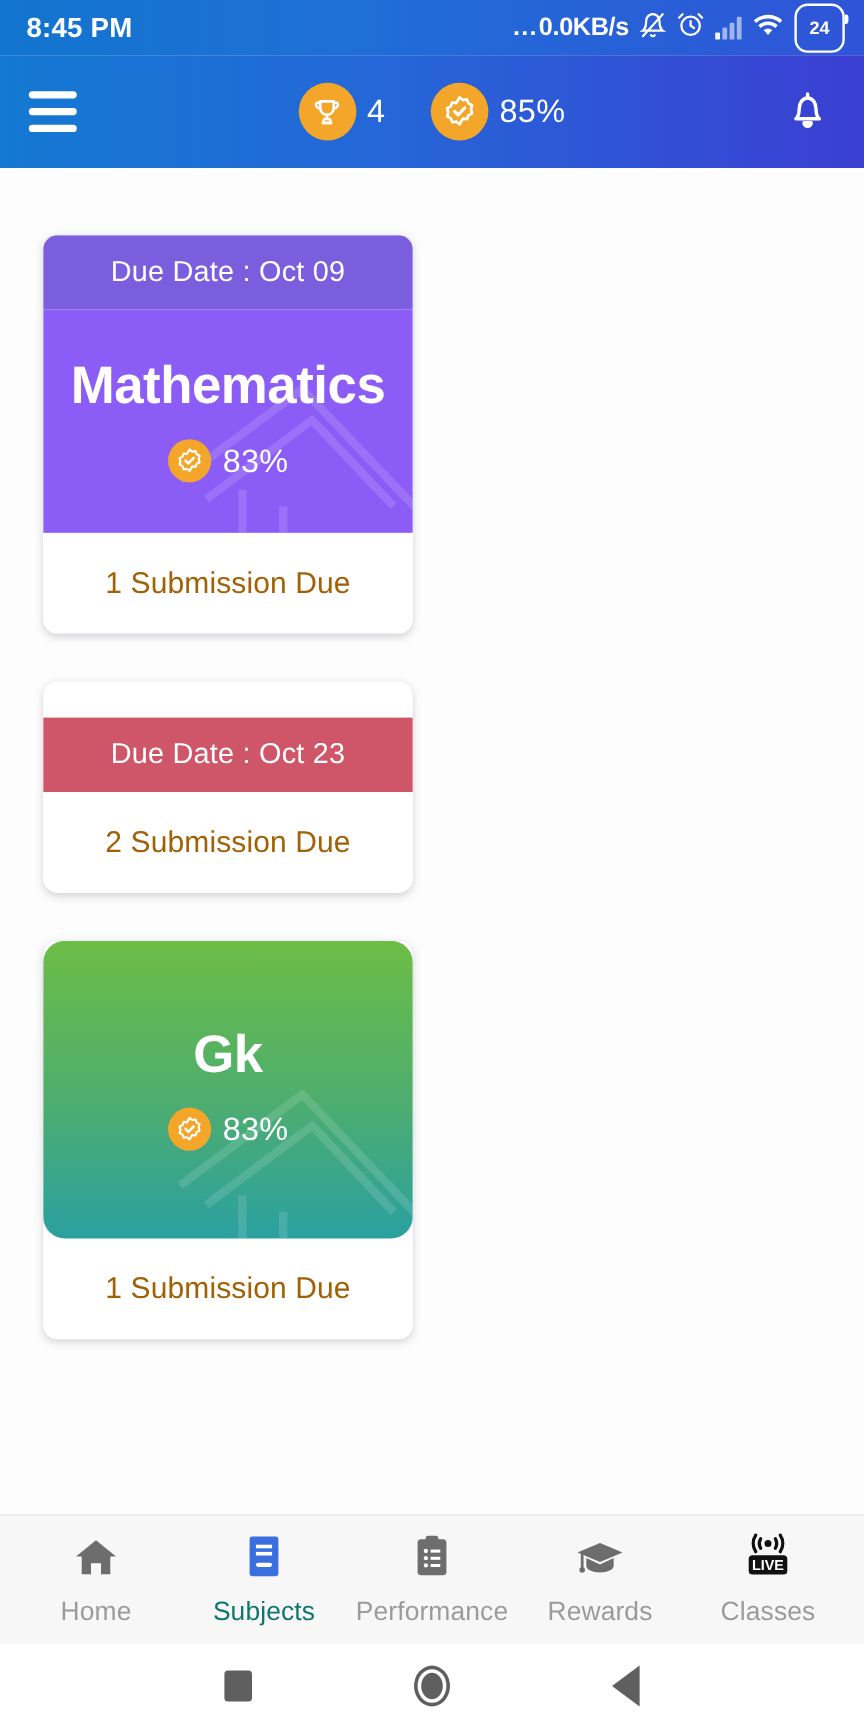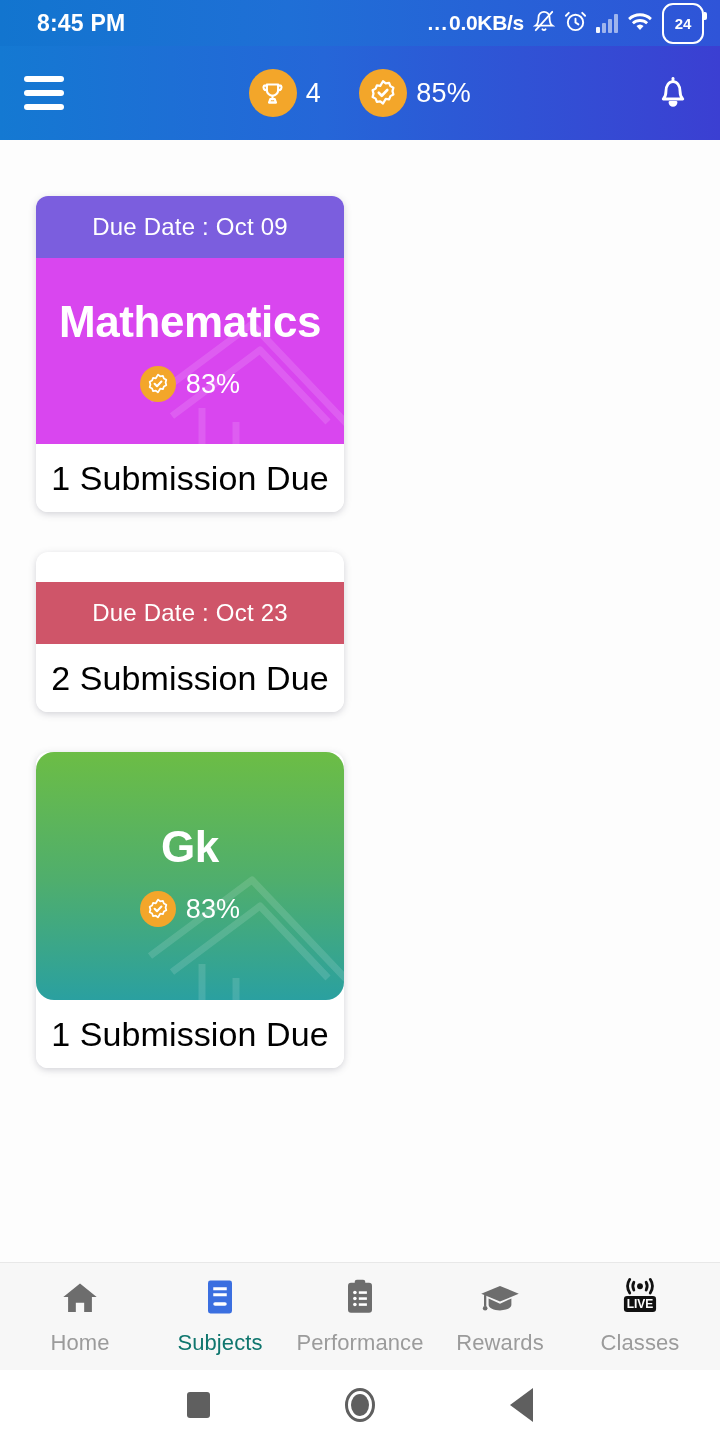--- a/index.html
+++ b/index.html
@@ -21,21 +21,21 @@
     background: #fdfdfd;
   }
 
   
   .statusbar {
     height: 46px;
     flex: 0 0 46px;
     background: linear-gradient(90deg, #1275cf 0%, #1f6fd6 40%, #2f54d8 100%);
     display: flex;
     align-items: center;
-    padding: 0 16px 0 37px;
+    padding: 0 16px 0 22px;
     color: #ffffff;
   }
   .status-time {
     font-size: 23px;
     font-weight: bold;
     letter-spacing: 0.2px;
   }
   .status-right {
     margin-left: auto;
     display: flex;
@@ -248,33 +248,33 @@
     right: -18px;
     bottom: -40px;
     width: 230px;
     height: 180px;
     opacity: .13;
     z-index: 1;
     pointer-events: none;
   }
 
   .card-foot {
-    height: 68px;
-    background: #ffffff;
-    display: flex;
-    align-items: center;
-    justify-content: center;
-    color: #000000;
-    font-size: 34px;
+    height: 84px;
+    background: #ffffff;
+    display: flex;
+    align-items: center;
+    justify-content: center;
+    color: #a16207;
+    font-size: 25px;
     letter-spacing: .1px;
   }
 
   
   .card-math .card-head { background: #7b5ede; }
-  .card-math .card-body { background: #d946ef; }
+  .card-math .card-body { background: #8b5cf6; }
 
   .card-sci  .card-head { background: #cf5569; margin-top: 30px; }
   .card-sci  .card-body { background: linear-gradient(180deg, #ef5f63 0%, #f0705c 100%); }
 
   .card-gk   .card-body { background: linear-gradient(180deg, #6cbd45 0%, #4fae6d 52%, #2aa0a0 100%); border-radius: 18px; }
 
   
   .bottomnav {
     flex: 0 0 108px;
     height: 108px;

